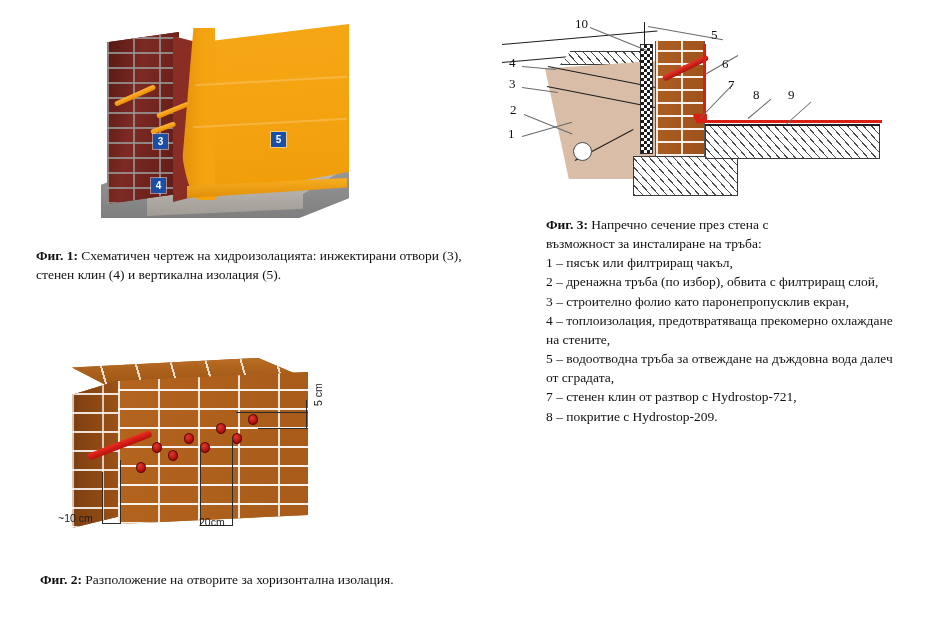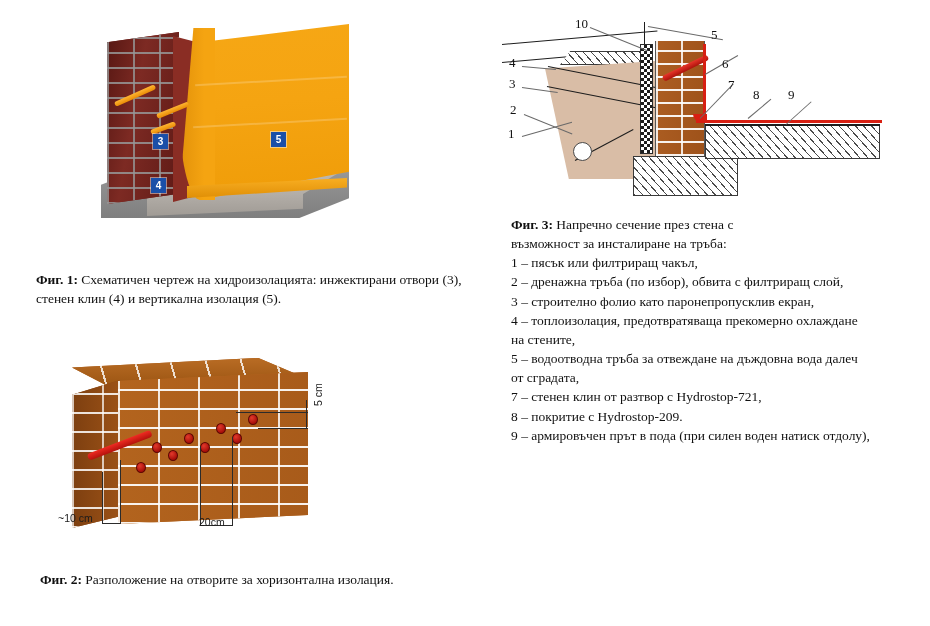--- a/index.html
+++ b/index.html
@@ -366,21 +366,21 @@
 
     <div class="f1-rod" style="left:20px; top:84px; width:44px; transform:rotate(-24deg);"></div>
     <div class="f1-rod" style="left:62px; top:96px; width:34px; transform:rotate(-22deg);"></div>
     <div class="f1-rod" style="left:56px; top:112px; width:26px; transform:rotate(-20deg);"></div>
 
     <div class="f1-tag" style="left:58px; top:116px;">3</div>
     <div class="f1-tag" style="left:56px; top:160px;">4</div>
     <div class="f1-tag" style="left:176px; top:114px;">5</div>
   </div>
 
-  <div class="caption" style="left:36px; top:246px; width:440px;margin-top:24px;">
+  <div class="caption" style="left:36px; top:246px; width:440px;">
     <span class="cap-lead">Фиг. 1:</span>
     <span>Схематичен чертеж на хидроизолацията: инжектирани отвори (3), стенен клин (4) и вертикална изолация (5).</span>
   </div>
 
   <div id="fig2-art">
     <div class="f2-top"></div>
     <div class="f2-side"></div>
     <div class="f2-face"></div>
 
     <div class="f2-rod"></div>
@@ -470,32 +470,31 @@
     <div class="lead" style="left:200px; top:104px; width:48px; transform:rotate(-46deg);"></div>
     <div class="f3-num" style="left:228px; top:63px;">7</div>
 
     <div class="lead" style="left:248px; top:104px; width:30px; transform:rotate(-40deg);"></div>
     <div class="f3-num" style="left:253px; top:73px;">8</div>
 
     <div class="lead" style="left:286px; top:110px; width:34px; transform:rotate(-42deg);"></div>
     <div class="f3-num" style="left:288px; top:73px;">9</div>
   </div>
 
-  <div class="caption" style="left:511px; top:215px; width:360px;">
+  <div class="caption" style="left:546px; top:215px; width:360px;">
     <div>
       <span class="cap-lead">Фиг. 3:</span>
       <span>Напречно сечение през стена с</span>
     </div>
     <div>възможност за инсталиране на тръба:</div>
 
     <div>
       <div>1 – пясък или филтриращ чакъл,</div>
       <div>2 – дренажна тръба (по избор), обвита с филтриращ слой,</div>
       <div>3 – строително фолио като паронепропусклив екран,</div>
       <div>4 – топлоизолация, предотвратяваща прекомерно охлаждане на стените,</div>
       <div>5 – водоотводна тръба за отвеждане на дъждовна вода далеч от сградата,</div>
       <div>7 – стенен клин от разтвор с Hydrostop-721,</div>
       <div>8 – покритие с Hydrostop-209.</div>
-      <div>9 – армировъчен прът в пода (при силен воден натиск отдолу),</div>
     </div>
   </div>
 
 </div>
 
 </body></html>

